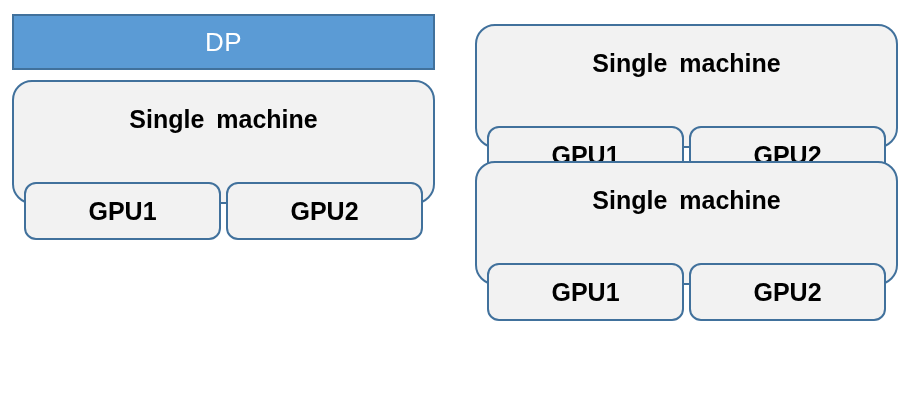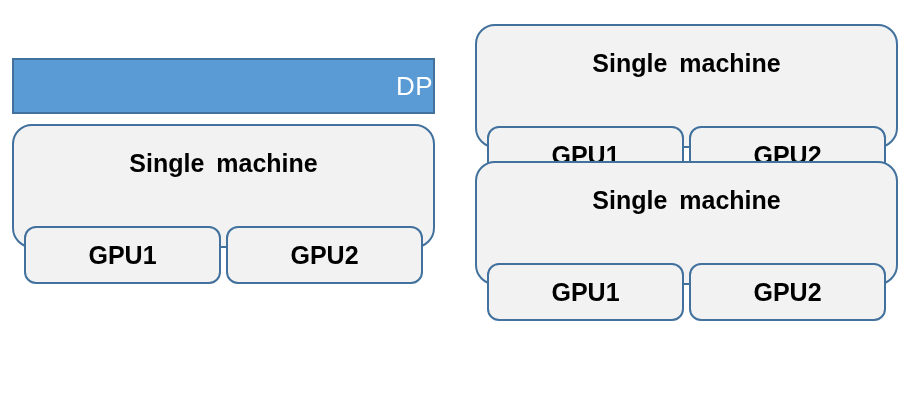--- a/index.html
+++ b/index.html
@@ -25,26 +25,25 @@
   .col-dp  { left: 12px; }
   .col-ddp { left: 475px; }
 
   .header-bar {
     box-sizing: border-box;
     height: 56px;
     background: var(--header-fill, #5B9BD5);
     border: 2px solid var(--header-border, #41719C);
     display: flex;
     align-items: center;
-    justify-content: flex-end;
+    justify-content: center;
     color: var(--header-text, #FFFFFF);
     font-size: 26px;
     font-weight: 400;
     letter-spacing: 0.5px;
-    margin-top: 44px;
   }
 
   .machine-box {
     box-sizing: border-box;
     margin-top: 10px;
     height: 124px;
     background: var(--box-fill, #F2F2F2);
     border: 2px solid var(--box-border, #41719C);
     border-radius: 20px;
     padding: 22px 10px 10px 10px;

